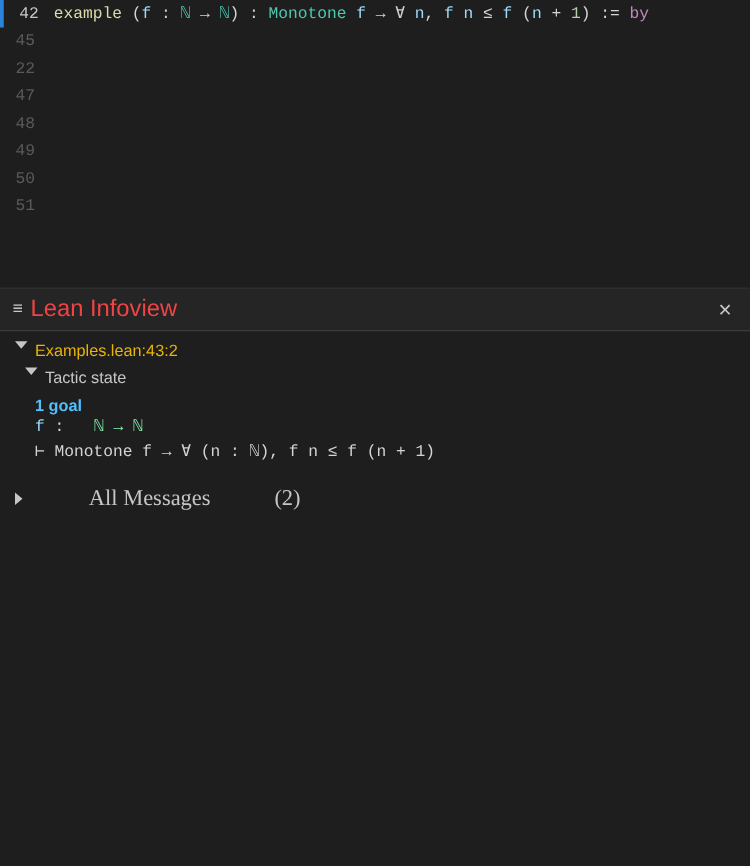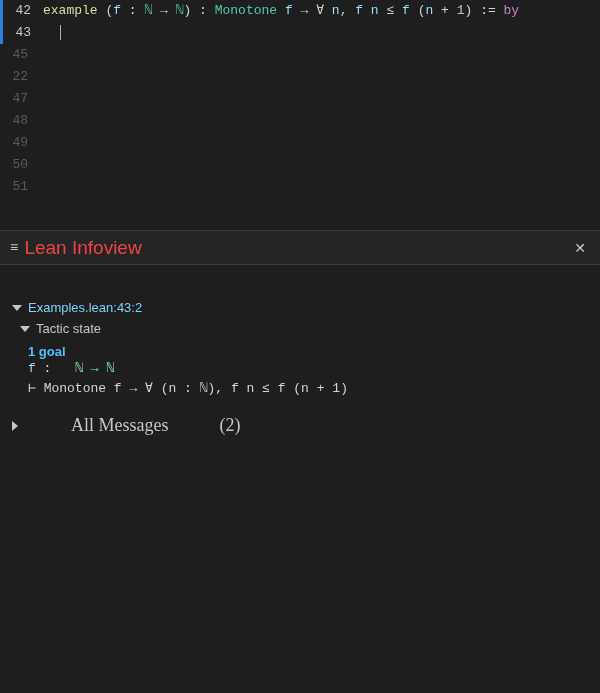--- a/index.html
+++ b/index.html
@@ -146,27 +146,26 @@
     }
 
     .infoview-content {
       padding: 8px 12px;
       font-size: 13px;
     }
 
     
     .location-header {
       display: flex;
-      align-items: center;
-      color: #7dd3fc;
+      align-items: flex-start;
+      color: #eab308;
       font-family: -apple-system, BlinkMacSystemFont, 'Segoe UI', sans-serif;
       font-size: 13px;
       margin-bottom: 6px;
       cursor: pointer;
-      margin-top: 27px;
     }
 
     .triangle-down {
       display: inline-block;
       width: 0;
       height: 0;
       border-left: 5px solid transparent;
       border-right: 5px solid transparent;
       border-top: 6px solid #c6c6c6;
       margin-right: 6px;
@@ -177,21 +176,21 @@
       width: 0;
       height: 0;
       border-top: 5px solid transparent;
       border-bottom: 5px solid transparent;
       border-left: 6px solid #c6c6c6;
       margin-right: 6px;
     }
 
     .tactic-state-header {
       display: flex;
-      align-items: center;
+      align-items: flex-start;
       color: #c6c6c6;
       font-family: -apple-system, BlinkMacSystemFont, 'Segoe UI', sans-serif;
       font-size: 13px;
       margin-bottom: 8px;
       margin-left: 8px;
       cursor: pointer;
     }
 
     .goal-count {
       color: #4fc1ff;
@@ -239,25 +238,20 @@
 
 <div class="editor-area">
   <div class="code-lines">
 
     <div class="code-line">
       <div class="blue-indicator"></div>
       <div class="line-number active">42</div>
       <div class="line-content"><span class="fn-name">example</span><span class="paren"> (</span><span class="var">f</span><span class="punct"> : </span><span class="teal">ℕ</span><span class="op"> → </span><span class="teal">ℕ</span><span class="paren">)</span><span class="punct"> : </span><span class="teal">Monotone</span><span class="punct"> </span><span class="var">f</span><span class="op"> → </span><span class="op">∀</span><span class="punct"> </span><span class="var">n</span><span class="punct">, </span><span class="var">f</span><span class="punct"> </span><span class="var">n</span><span class="op"> ≤ </span><span class="var">f</span><span class="punct"> (</span><span class="var">n</span><span class="op"> + </span><span class="num">1</span><span class="paren">)</span><span class="punct"> := </span><span class="by-kw">by</span></div>
     </div>
 
-    <div class="code-line cursor-line">
-      <div class="blue-indicator"></div>
-      <div class="line-number active">43</div>
-      <div class="line-content">  <span class="cursor"></span></div>
-    </div>
 
     <div class="code-line">
       <div class="line-number">45</div>
       <div class="line-content"></div>
     </div>
     <div class="code-line">
       <div class="line-number">22</div>
       <div class="line-content"></div>
     </div>
     <div class="code-line">

